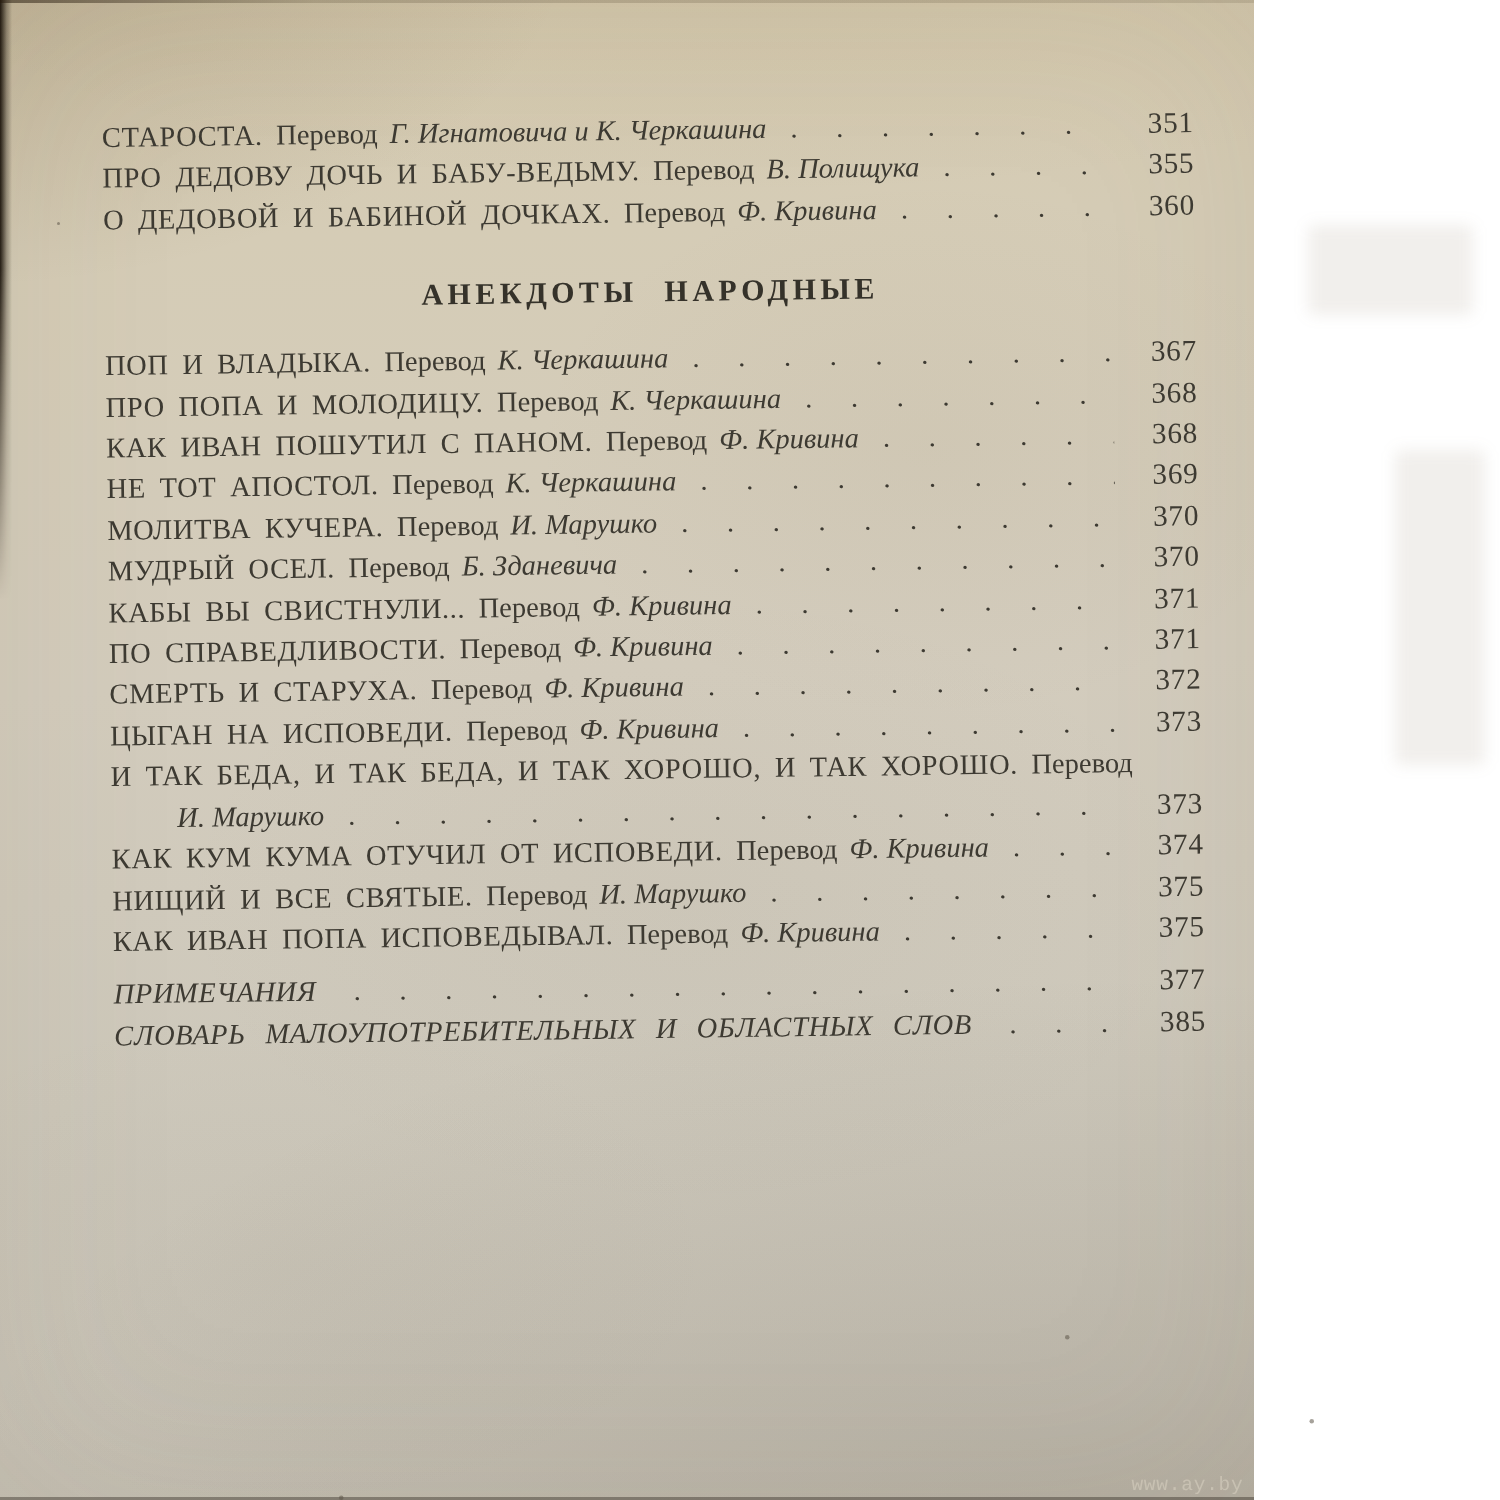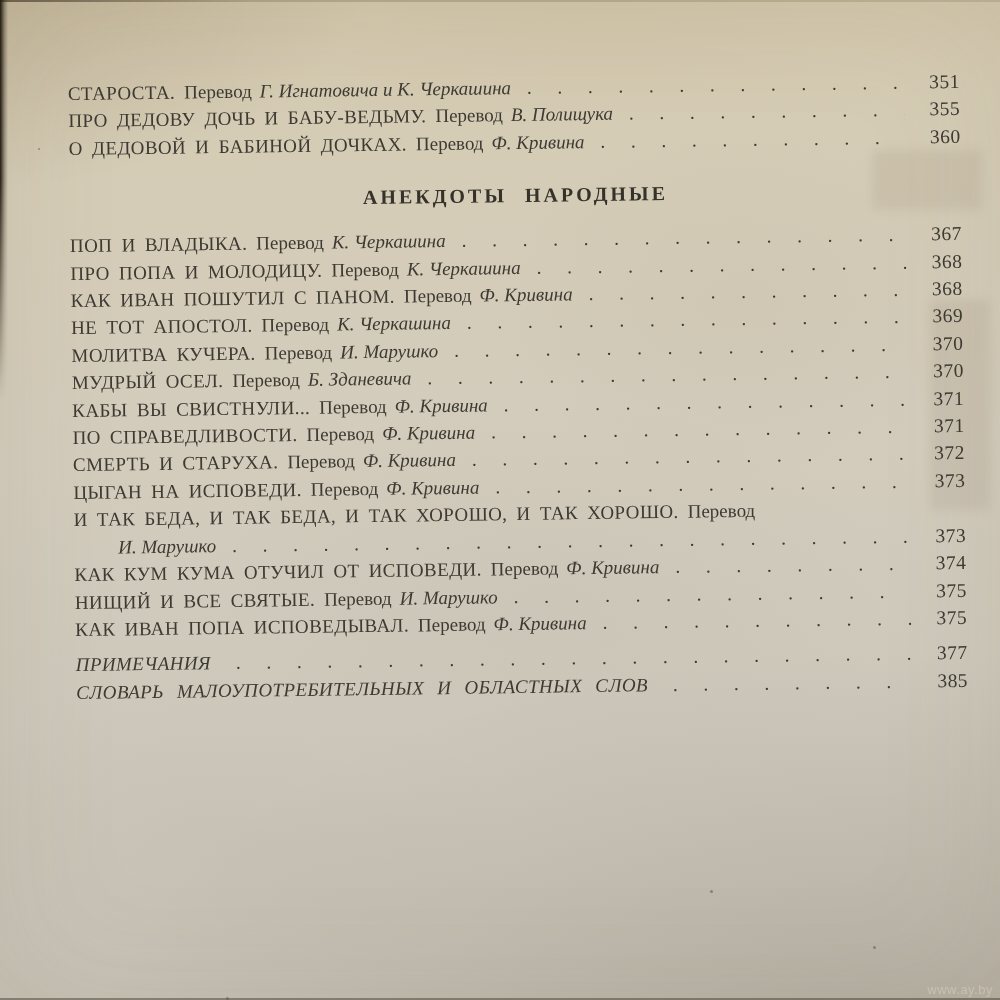--- a/index.html
+++ b/index.html
@@ -4,21 +4,21 @@
 <style>
   html, body { margin: 0; padding: 0; }
   body {
     width: 1000px; height: 1000px; overflow: hidden;
     font-family: "Liberation Serif", "DejaVu Serif", serif;
   }
 
   
   .photo {
     position: relative;
-    width: 1000px; height: 1000px;
+    width: 836px; height: 1000px;
     background:
       radial-gradient(1300px 650px at 88% 104%, rgba(80,70,55,0.16), transparent 60%),
       radial-gradient(700px 420px at -4% -6%, rgba(95,76,46,0.22), transparent 60%),
       radial-gradient(900px 300px at 60% -8%, rgba(140,115,70,0.10), transparent 70%),
       linear-gradient(178deg, var(--paper-top) 0%, #d5ccb6 16%, var(--paper-mid) 45%,
                       #cdc8bb 72%, var(--paper-bottom) 100%);
     box-shadow: inset 0 0 130px rgba(110,92,60,0.10);
   }
 
   
@@ -73,21 +73,21 @@
   .end-row .t-title { font-style: italic; word-spacing: 8px; }
 
   .heading {
     margin: 26px 0 17px 0; text-align: center;
     font-size: 20px; font-weight: bold; letter-spacing: 3px; word-spacing: 10px;
     line-height: 27px; color: #35322a;
   }
 
   .watermark {
     position: absolute; right: 7px; bottom: 3px;
-    font-family: Liberation Sans, sans-serif; font-size: 13px;
+    font-family: Liberation Mono, monospace; font-size: 13px;
     color: var(--wm); opacity: 0.85; letter-spacing: 0.5px;
   }
 </style>
 </head>
 <body>
 
 <div class="photo">
   <div class="spine"></div>
   <div class="edge-top"></div>
   <div class="edge-bottom"></div>

